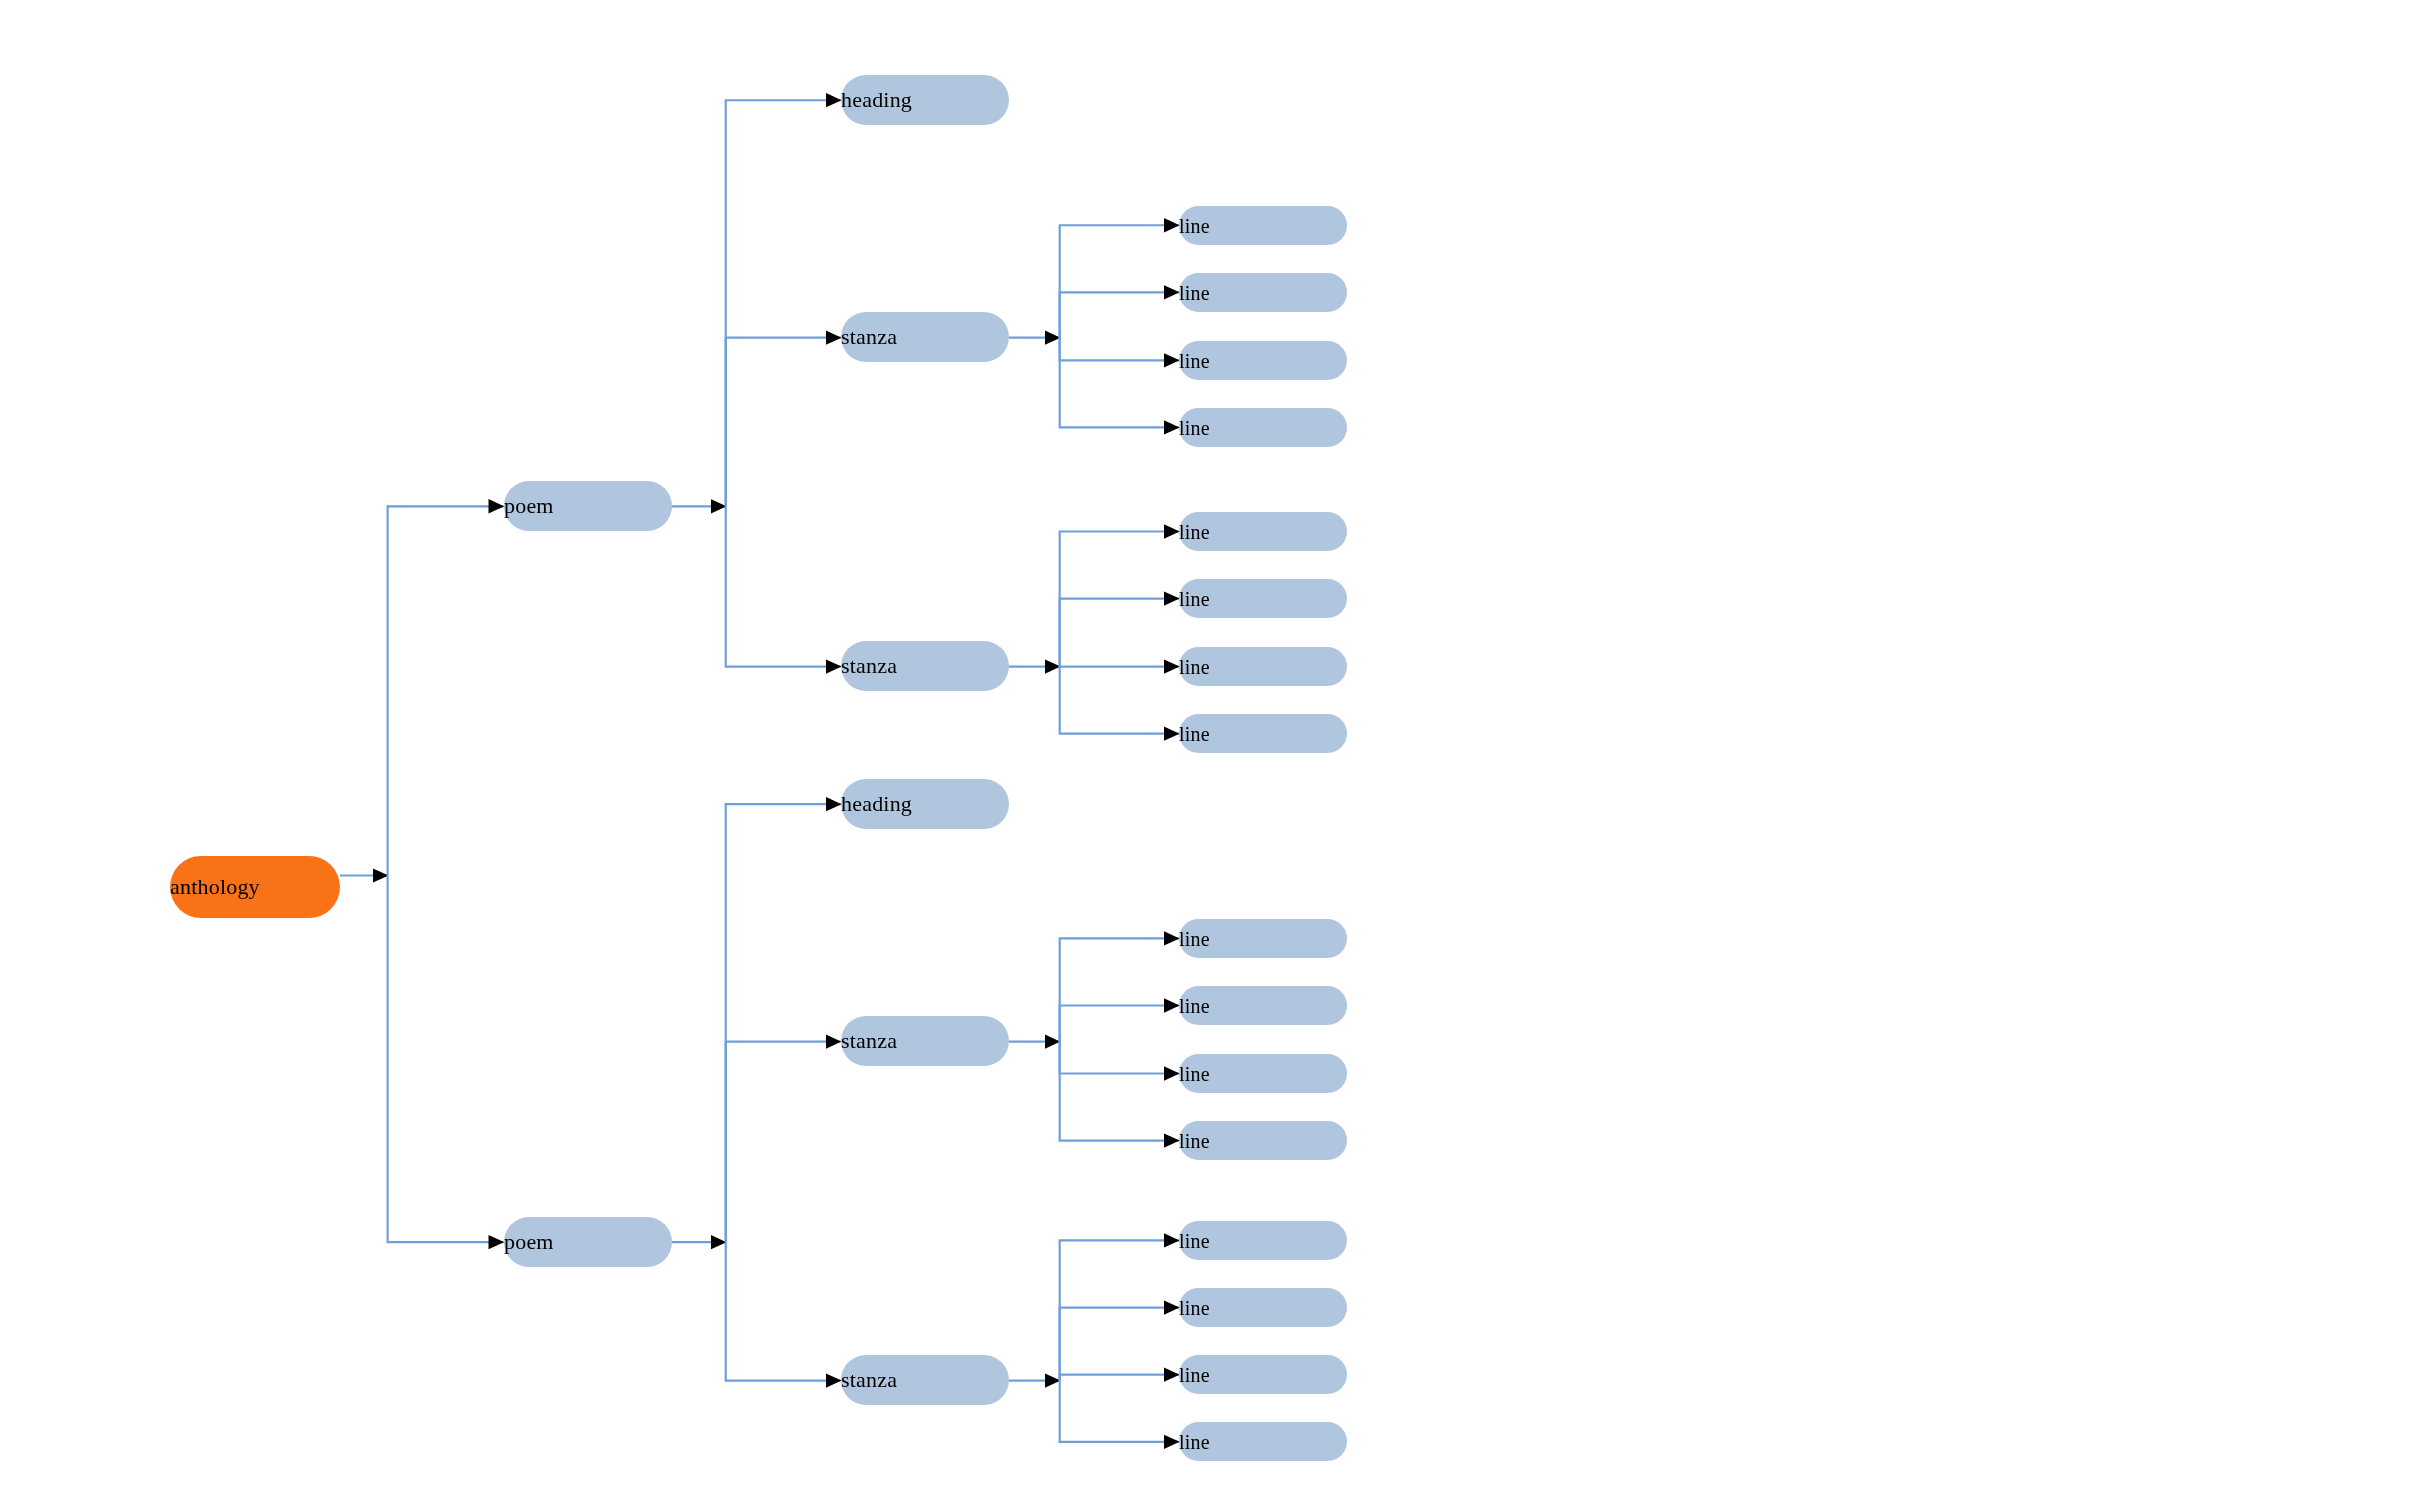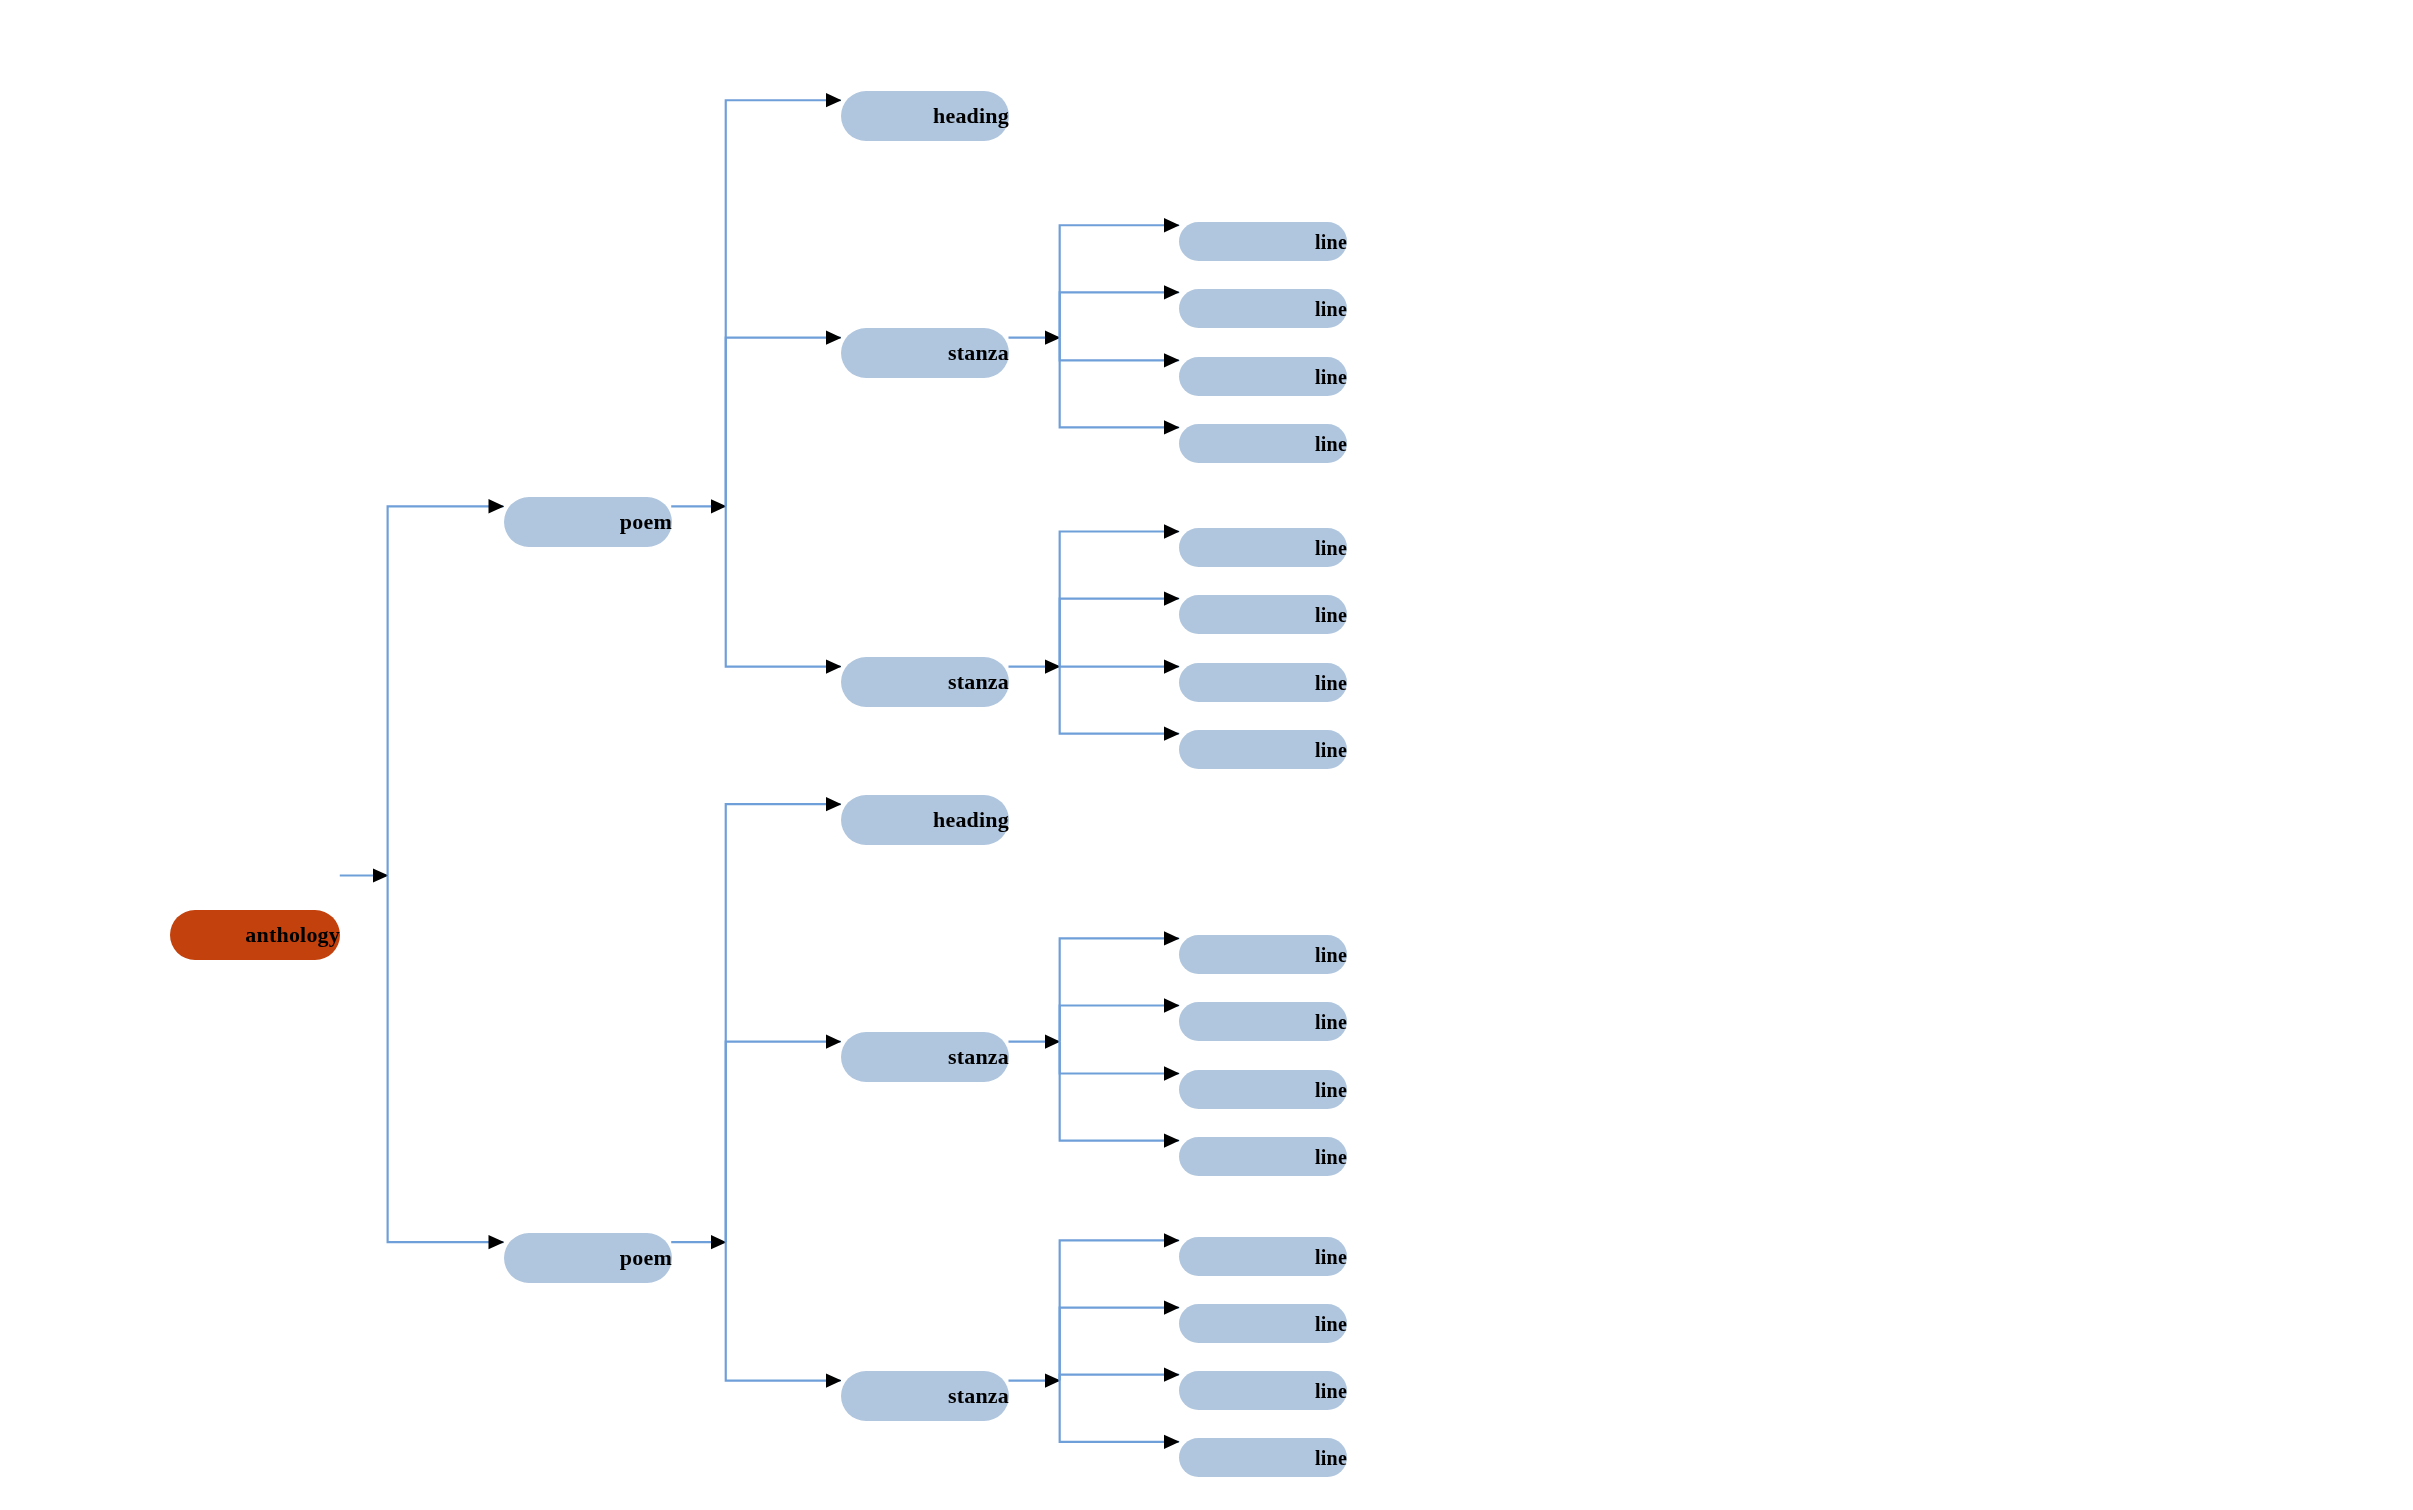--- a/index.html
+++ b/index.html
@@ -26,28 +26,27 @@
     height: 1511px;
     pointer-events: none;
   }
   .node {
     position: absolute;
     box-sizing: border-box;
     background: #b0c6de;
     border-radius: 838px;
     display: flex;
     align-items: center;
-    justify-content: flex-end;
+    justify-content: flex-start;
     color: #000000;
-    font-weight: bold;
+    font-weight: normal;
     font-family: "Liberation Serif", "DejaVu Serif", serif;
     letter-spacing: 0.2px;
     line-height: 1;
     user-select: none;
-    margin-top: 16px;
   }
   .node-label {
     display: block;
     white-space: nowrap;
   }
 </style>
 </head>
 <body>
 
 <div id="canvas">
@@ -85,21 +84,21 @@
         <path d="M 1263 1241 L 1263 1198 L 1405 1198" fill="none" stroke="#6f9fd8" stroke-width="2.6" stroke-linejoin="miter" marker-end="url(#arrow)"></path>
         <path d="M 1263 1241 L 1263 1279 L 1405 1279" fill="none" stroke="#6f9fd8" stroke-width="2.6" stroke-linejoin="miter" marker-end="url(#arrow)"></path>
         <path d="M 1263 1241 L 1263 1359 L 1405 1359" fill="none" stroke="#6f9fd8" stroke-width="2.6" stroke-linejoin="miter" marker-end="url(#arrow)"></path>
         <path d="M 1263 1645 L 1263 1478 L 1405 1478" fill="none" stroke="#6f9fd8" stroke-width="2.6" stroke-linejoin="miter" marker-end="url(#arrow)"></path>
         <path d="M 1263 1645 L 1263 1558 L 1405 1558" fill="none" stroke="#6f9fd8" stroke-width="2.6" stroke-linejoin="miter" marker-end="url(#arrow)"></path>
         <path d="M 1263 1645 L 1263 1638 L 1405 1638" fill="none" stroke="#6f9fd8" stroke-width="2.6" stroke-linejoin="miter" marker-end="url(#arrow)"></path>
         <path d="M 1263 1645 L 1263 1718 L 1405 1718" fill="none" stroke="#6f9fd8" stroke-width="2.6" stroke-linejoin="miter" marker-end="url(#arrow)"></path>
       </g>
   </svg>
   <div id="node-layer">
-      <div class="node" style="left: 170px; top: 894px; width: 170px; height: 50px; font-size: 22px; background: #c2410c; color: rgb(0, 0, 0);">
+      <div class="node" style="left: 170px; top: 856px; width: 170px; height: 62px; font-size: 22px; background: #f97316; color: rgb(0, 0, 0);">
         <span class="node-label">anthology</span>
       </div>
       <div class="node" style="left: 504px; top: 481px; width: 168px; height: 50px; font-size: 22px; background: rgb(176, 198, 222); color: rgb(0, 0, 0);">
         <span class="node-label">poem</span>
       </div>
       <div class="node" style="left: 504px; top: 1217px; width: 168px; height: 50px; font-size: 22px; background: rgb(176, 198, 222); color: rgb(0, 0, 0);">
         <span class="node-label">poem</span>
       </div>
       <div class="node" style="left: 841px; top: 75px; width: 168px; height: 50px; font-size: 22px; background: rgb(176, 198, 222); color: rgb(0, 0, 0);">
         <span class="node-label">heading</span>

